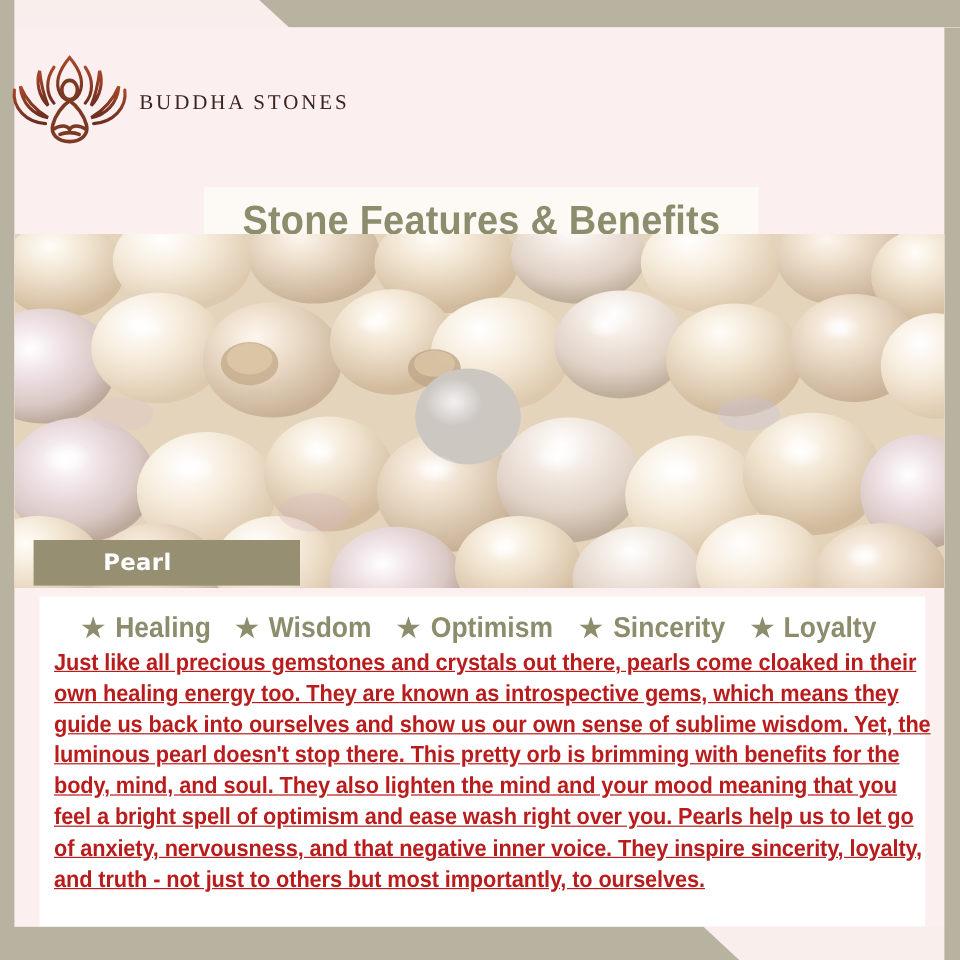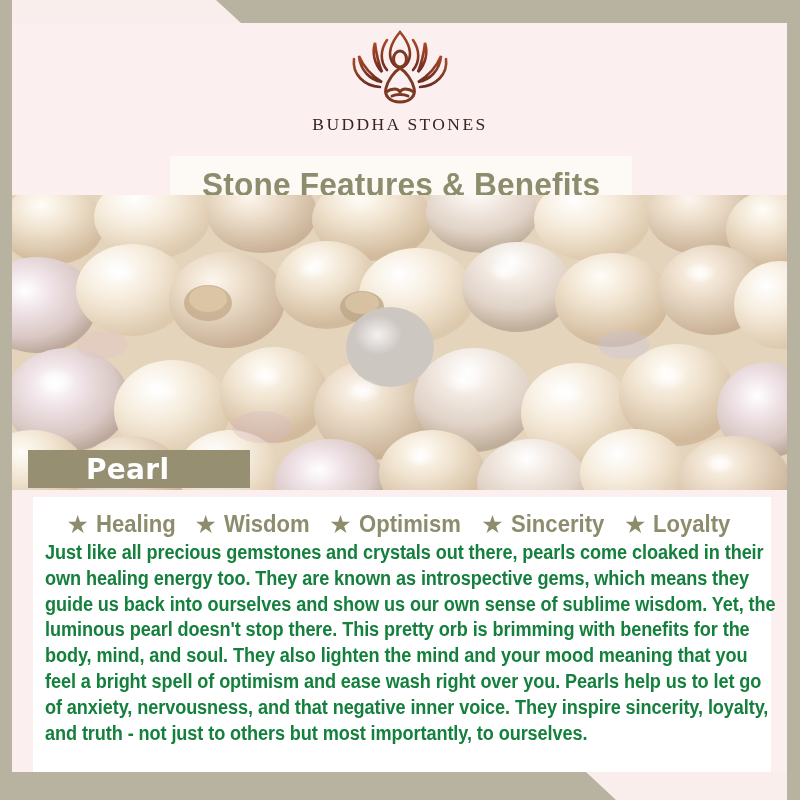--- a/index.html
+++ b/index.html
@@ -29,21 +29,21 @@
   }
 
   
   .pink-panel{
     position:absolute;left:12px;top:23px;width:775px;height:749px;background:#fbf0ef;
   }
 
   
   .logo-wrap{
     position:absolute;left:0;right:0;top:26px;height:115px;
-    display:flex;flex-direction:column;align-items:center;justify-content:flex-start;
+    display:flex;align-items:center;justify-content:flex-start;
   }
   .logo-mark{width:116px;height:84px;display:block;}
   .logo-word{
     margin-top:4px;
     font-family:"Liberation Serif","DejaVu Serif",serif;
     font-size:17.5px;letter-spacing:2.4px;color:#3a2320;font-weight:400;
   }
 
   
   .title-banner{
@@ -62,43 +62,44 @@
     position:absolute;left:12px;top:195px;width:775px;height:295px;overflow:hidden;
     background:#efe3d2;
   }
   .photo svg{display:block;width:100%;height:100%;}
 
   .pearl-bar{
     position:absolute;left:28px;top:450px;width:222px;height:38px;
     background:#968f72;display:flex;align-items:center;
   }
   .pearl-bar-label{
-    color:#ffffff;font-size:28px;font-weight:700;margin-left:58px;
+    color:#ffffff;font-size:19px;font-weight:700;margin-left:58px;
     font-family:"DejaVu Sans","Liberation Sans",sans-serif;letter-spacing:.3px;text-align:center;
   }
 
   
   .content-card{
     position:absolute;left:33px;top:497px;width:738px;height:275px;background:#ffffff;
   }
   .benefits{
     display:flex;align-items:center;justify-content:center;gap:12px;
     padding-top:13px;
   }
   .benefit{display:flex;align-items:center;gap:7px;}
   .benefit .star{color:#8d8c6c;font-size:25px;line-height:1;}
   .benefit .blabel{
     color:#8d8c6c;font-size:24px;font-weight:700;
     transform:scaleX(.92);transform-origin:left center;white-space:nowrap;
   }
   .body-text{
     margin:2px 10px 0 12px;
-    font-size:19.4px;line-height:25.8px;color:#15803d;font-weight:600;
+    font-size:19.4px;line-height:25.8px;color:#b91c1c;font-weight:600;
     text-align:left;letter-spacing:-0.1px;
     font-family:"Liberation Sans","DejaVu Sans",sans-serif;
+    text-decoration:underline;
   }
   .body-text span{display:block;white-space:nowrap;transform:scaleX(.935);transform-origin:left center;}
 </style>
 </head>
 <body>
 
 <div id="poster">
 
   <div class="pink-panel"></div>
 

